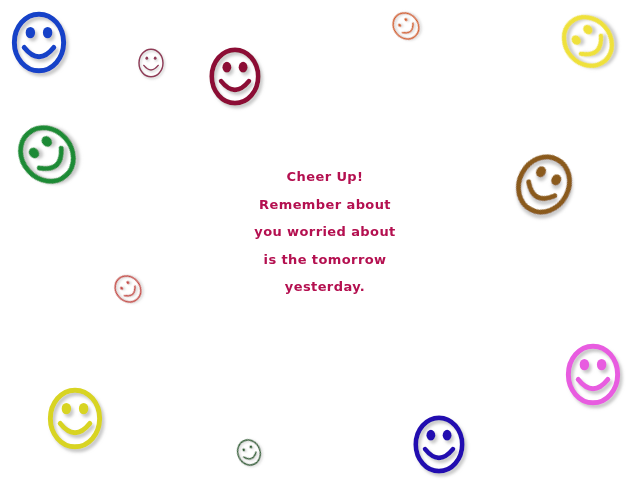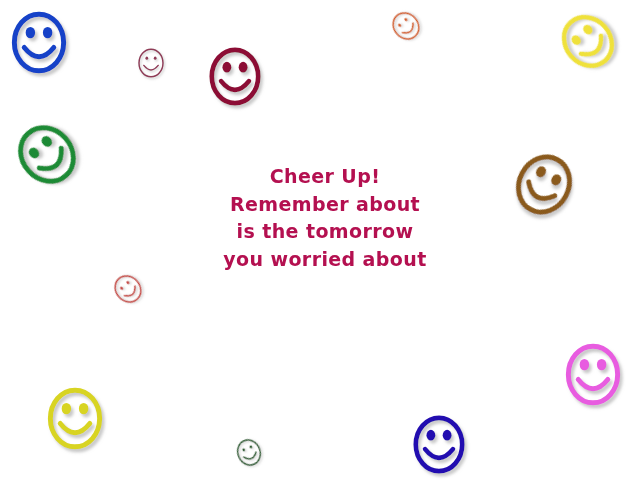--- a/index.html
+++ b/index.html
@@ -19,21 +19,21 @@
 
   
   #quote {
     position: absolute;
     left: 200px;
     top: 163px;
     width: 250px;
     text-align: center;
     font-family: "DejaVu Sans", sans-serif;
     font-weight: bold;
-    font-size: 19px;
+    font-size: 13px;
     line-height: 27.5px;
     letter-spacing: 0.4px;
     color: #b41050;
     white-space: nowrap;
   }
   #quote .qline { display: block; }
 
   
   .smiley {
     position: absolute;
@@ -228,17 +228,18 @@
             <ellipse cx="64" cy="40" rx="4.596774193548386" ry="5.564516129032257" fill="#2e5c33" stroke="none"></ellipse>
             <path d="M 26 64 Q 50 94 74 64" stroke-width="4.838709677419354" fill="none"></path>
           </g>
         </svg>
       </div>
     </div>
 
   <div id="quote" style="color: rgb(180, 16, 80);">
     <span class="qline">Cheer Up!</span>
     <span class="qline">Remember about</span>
+    <span class="qline">you worried about</span>
     <span class="qline">is the tomorrow</span>
-    <span class="qline">you worried about</span>
+    <span class="qline">yesterday.</span>
   </div>
 
 </div>
 
 </body></html>

